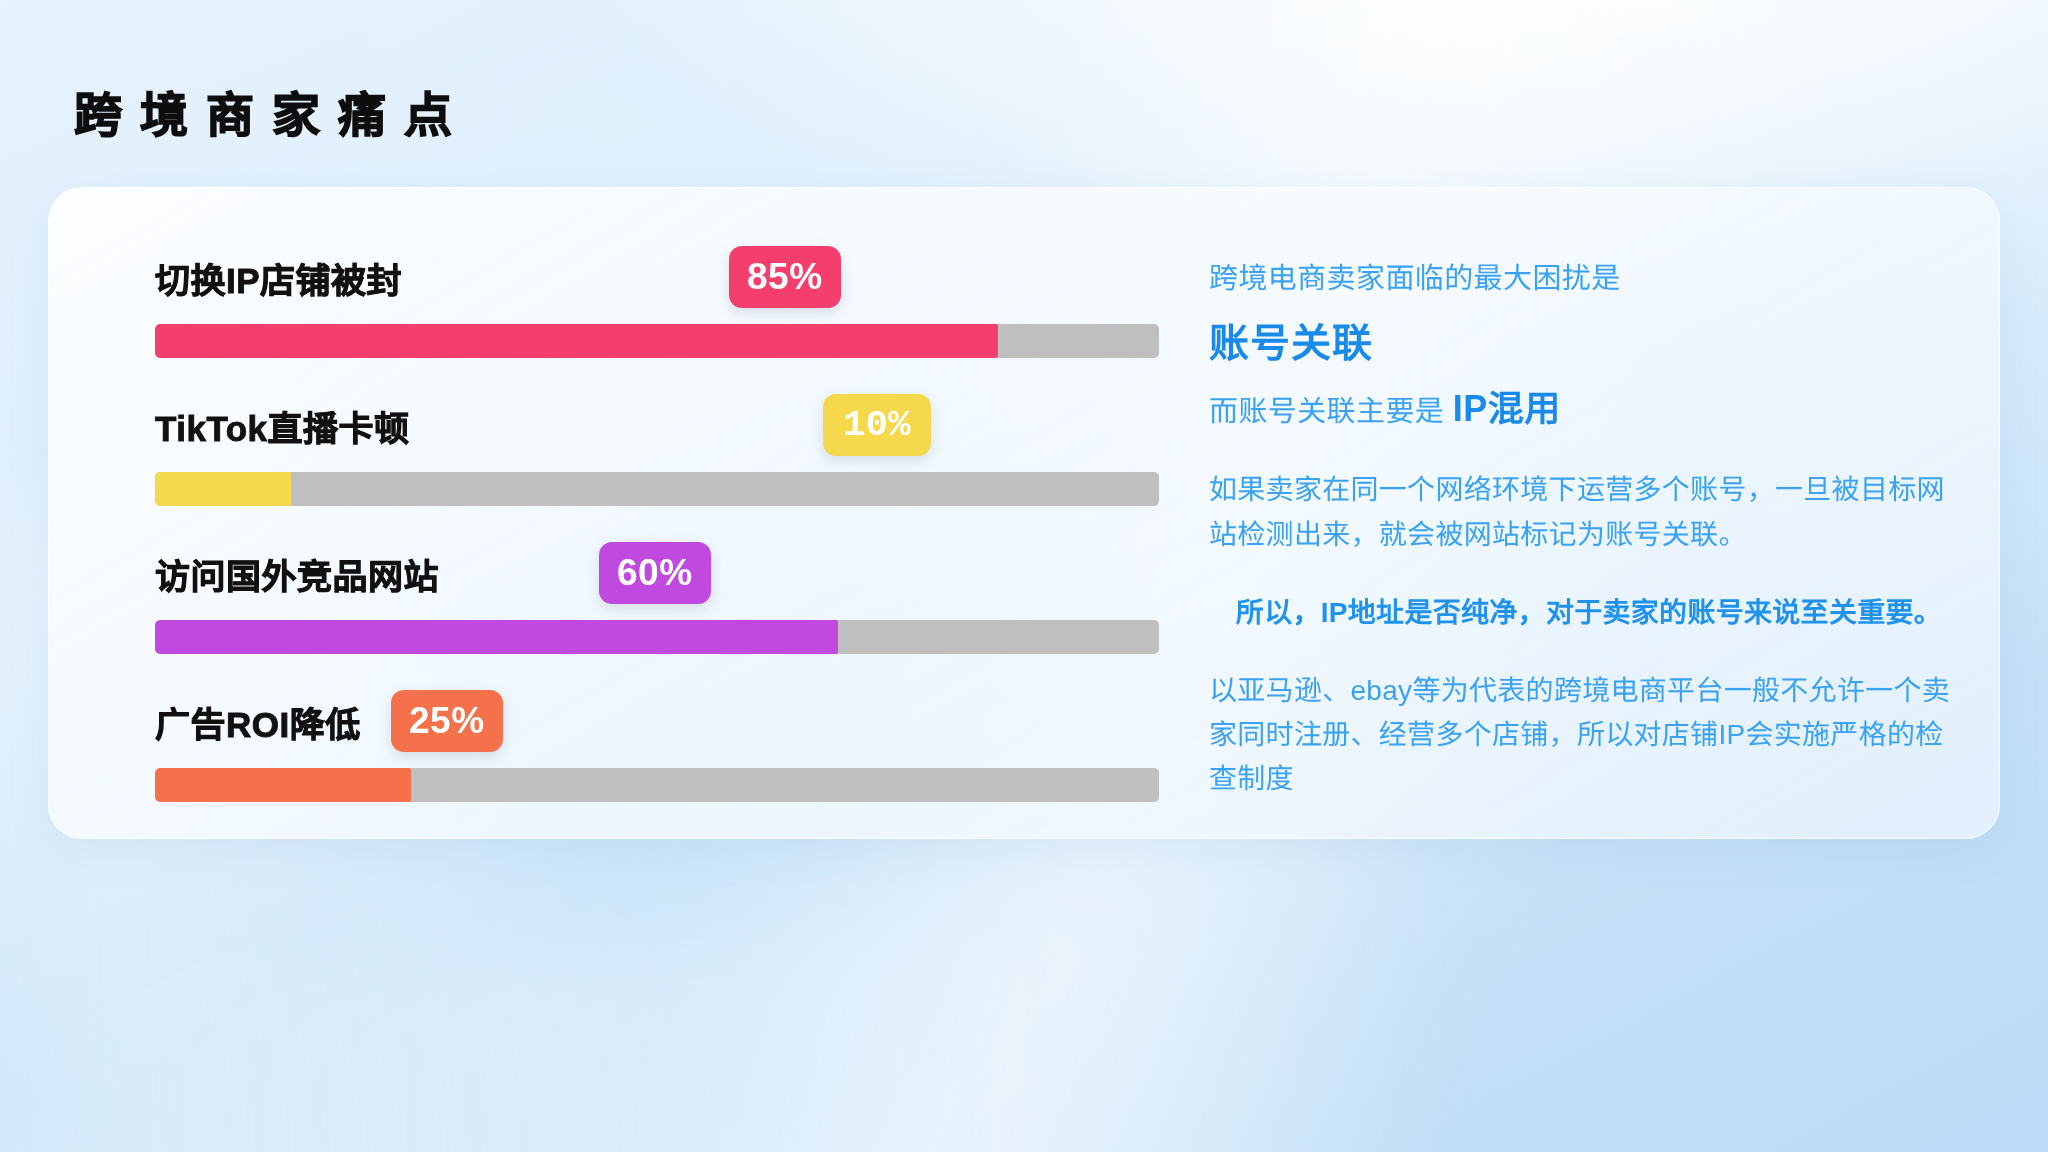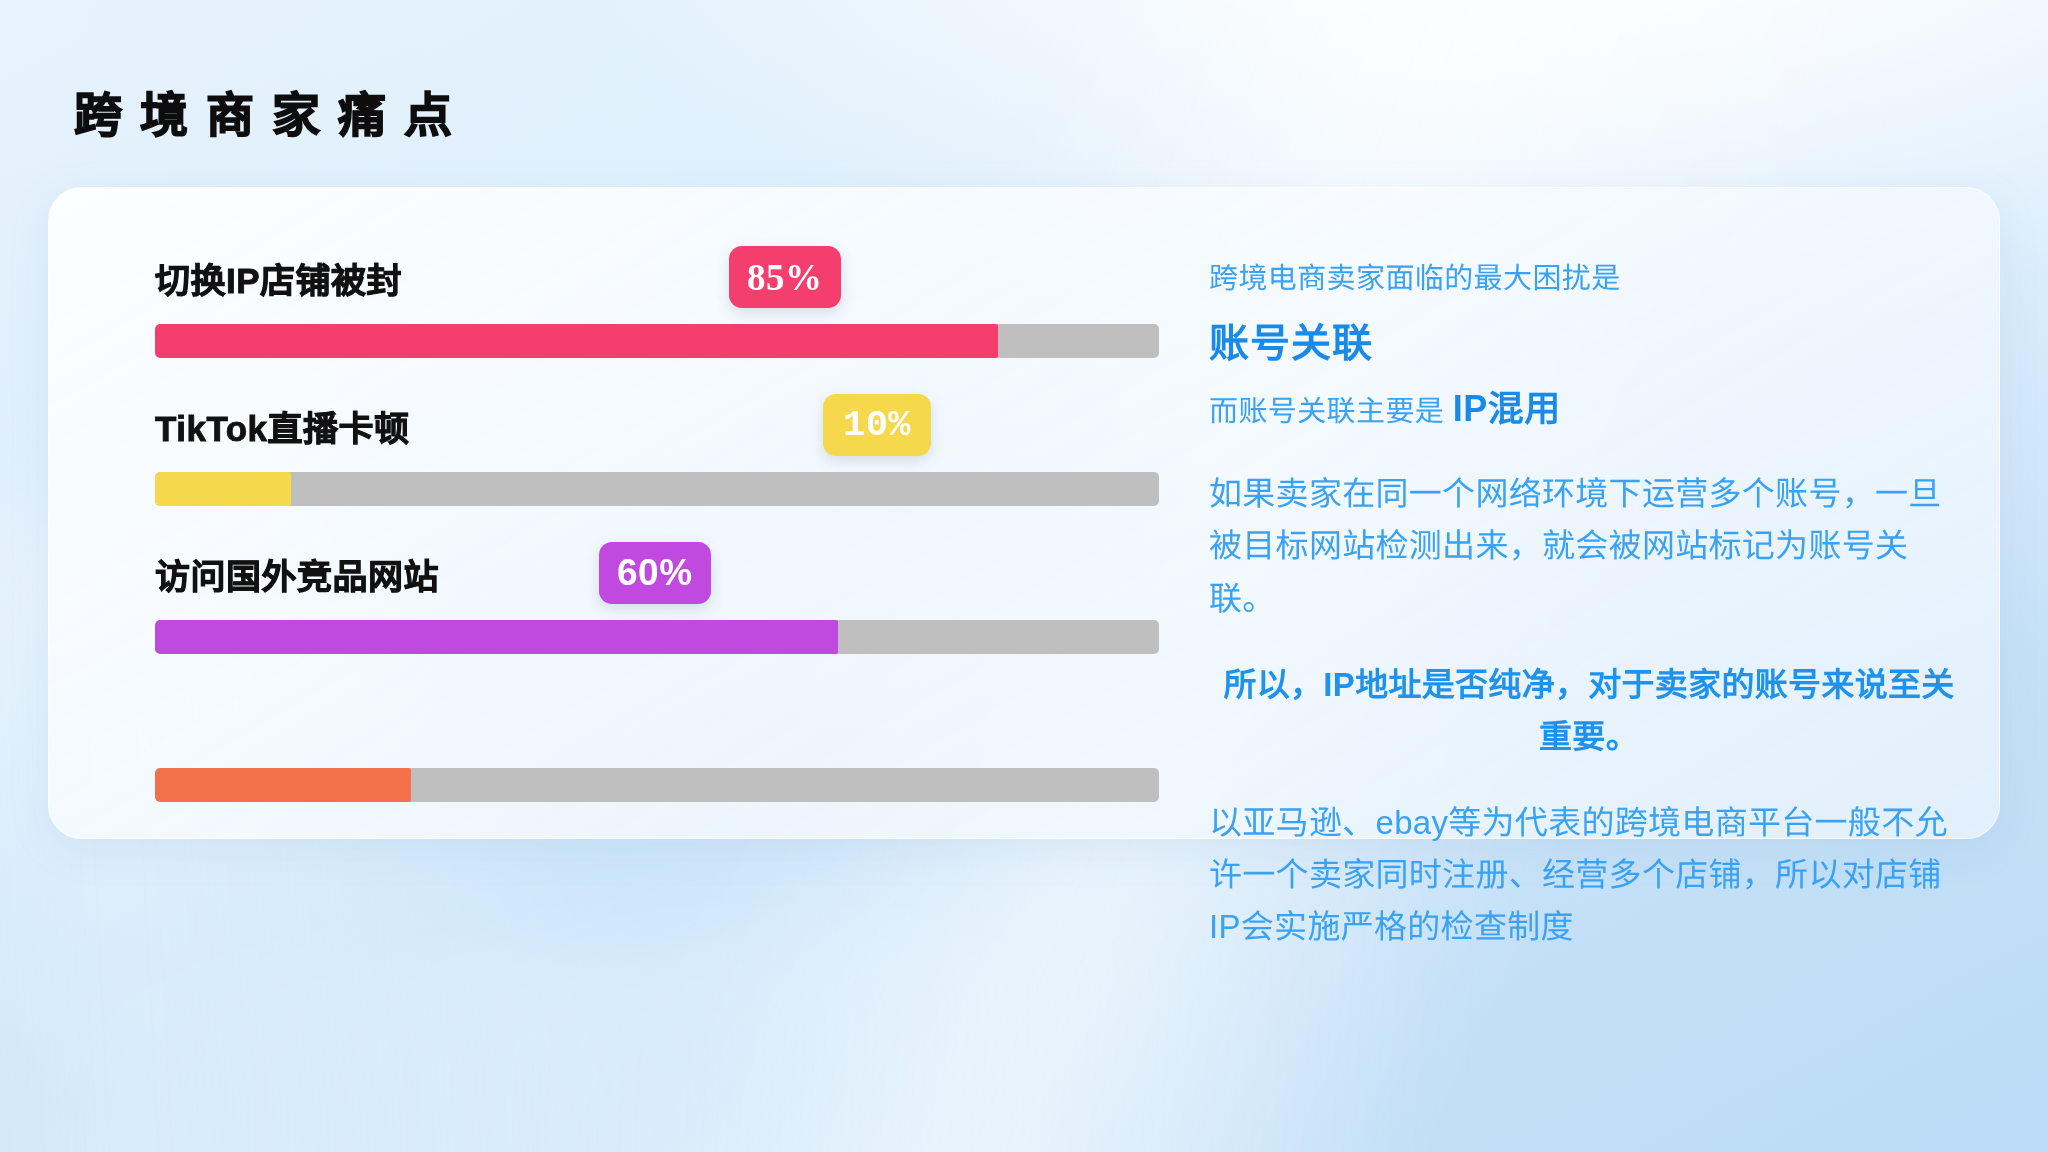--- a/index.html
+++ b/index.html
@@ -182,21 +182,21 @@
   }
   .copy-sub .strong {
     font-size: 36px;
     font-weight: 700;
     color: #1a8ae8;
     letter-spacing: 0.5px;
     margin-top: 48px;
   }
   .copy-para {
     margin-top: 34px;
-    font-size: 33px;
+    font-size: 28px;
     line-height: 1.58;
     color: #3aa2f2;
     letter-spacing: 0.3px;
   }
   .copy-para.bold {
     font-weight: 700;
     color: #1f92ec;
     text-align: center;
   }
 </style>
@@ -211,21 +211,21 @@
 
   <h1 id="page-title">跨境商家痛点</h1>
 
   <div id="content-card">
 
     <div id="chart-panel">
 
       <div class="bar-row">
         <div class="bar-head">
           <span class="bar-label">切换IP店铺被封</span>
-          <span class="bar-badge" style="left: 620px; background: rgb(244, 63, 110); font-family: Liberation Serif, serif;">85%</span>
+          <span class="bar-badge" style="left: 620px; background: rgb(244, 63, 110);">85%</span>
         </div>
         <div class="track">
           <div class="fill" style="width: 84%; background: rgb(244, 63, 110);"></div>
         </div>
       </div>
 
       <div class="bar-row">
         <div class="bar-head">
           <span class="bar-label">TikTok直播卡顿</span>
           <span class="bar-badge" style="left: 714px; background: rgb(245, 216, 75); font-family: Liberation Mono, monospace;">10%</span>
@@ -239,20 +239,24 @@
         <div class="bar-head">
           <span class="bar-label">访问国外竞品网站</span>
           <span class="bar-badge" style="left: 490px; background: rgb(192, 74, 224);">60%</span>
         </div>
         <div class="track">
           <div class="fill" style="width: 68%; background: rgb(192, 74, 224);"></div>
         </div>
       </div>
 
       <div class="bar-row">
+        <div class="bar-head">
+          <span class="bar-label">广告ROI降低</span>
+          <span class="bar-badge" style="left: 282px; background: rgb(244, 113, 75);">25%</span>
+        </div>
         <div class="track">
           <div class="fill" style="width: 25.5%; background: rgb(244, 113, 75);"></div>
         </div>
       </div>
 
     </div>
 
     <div id="copy-panel">
       <div class="copy-lead">跨境电商卖家面临的最大困扰是</div>
       <div class="copy-keyword">账号关联</div>

